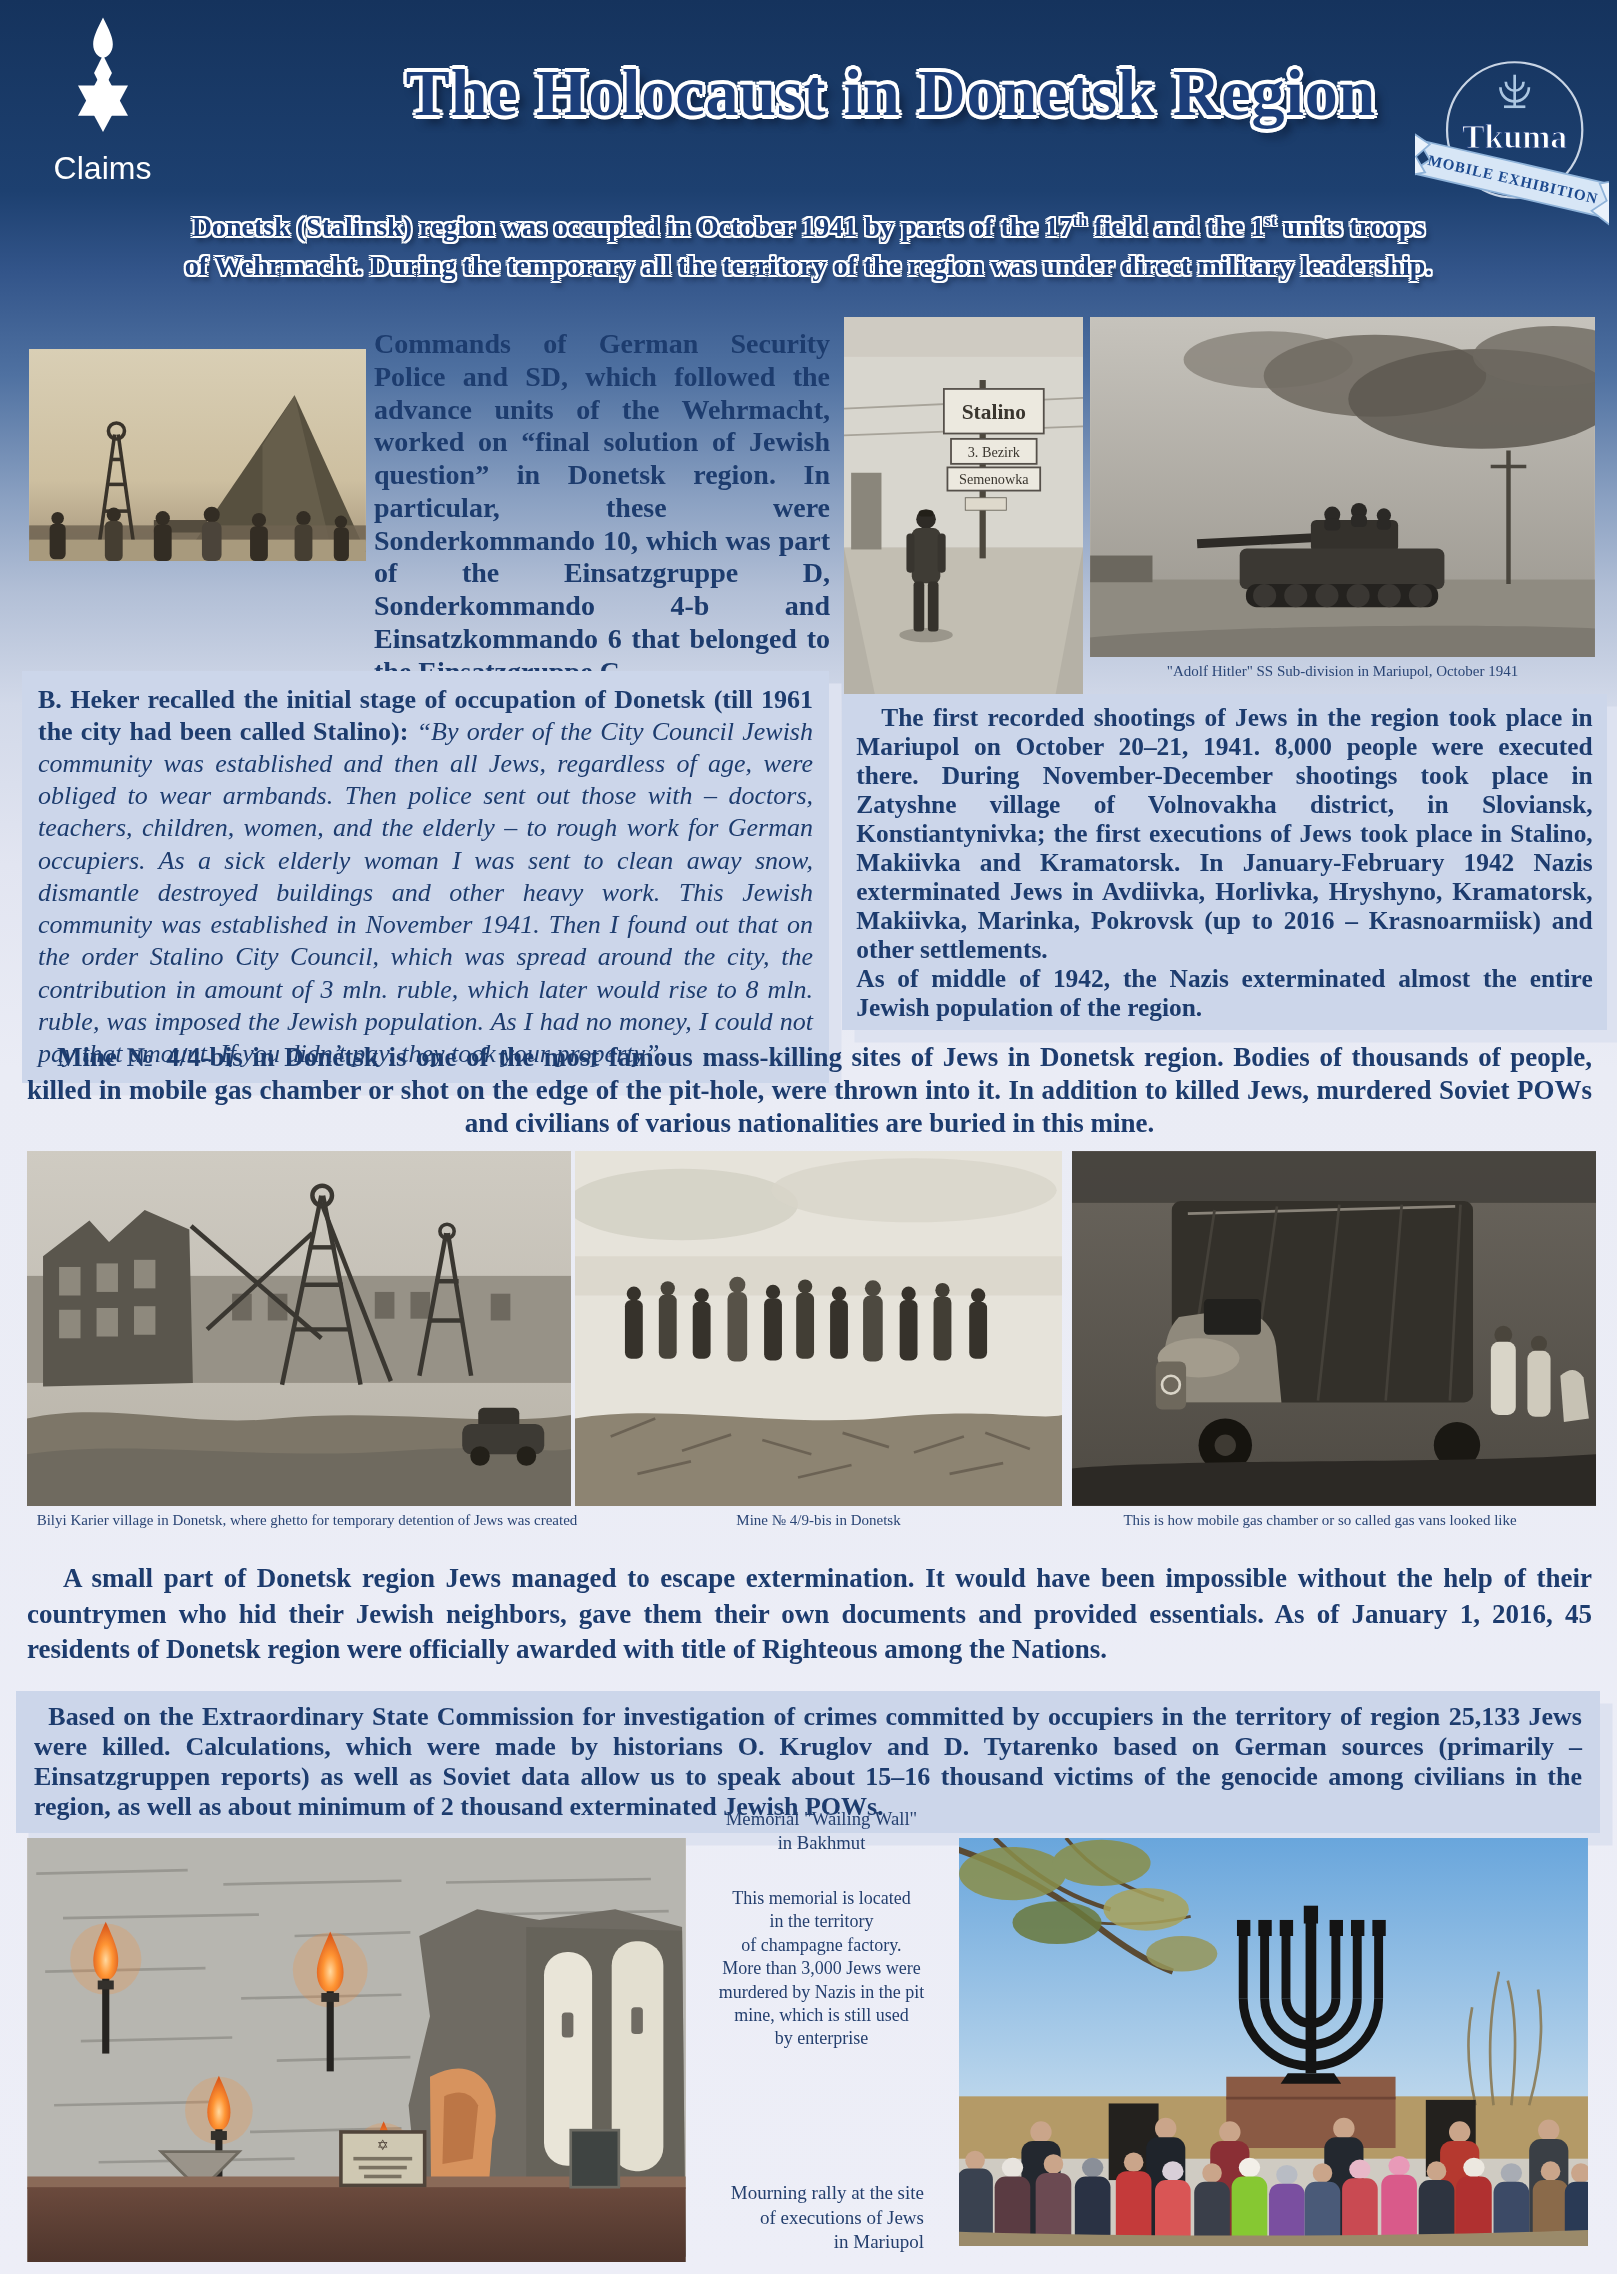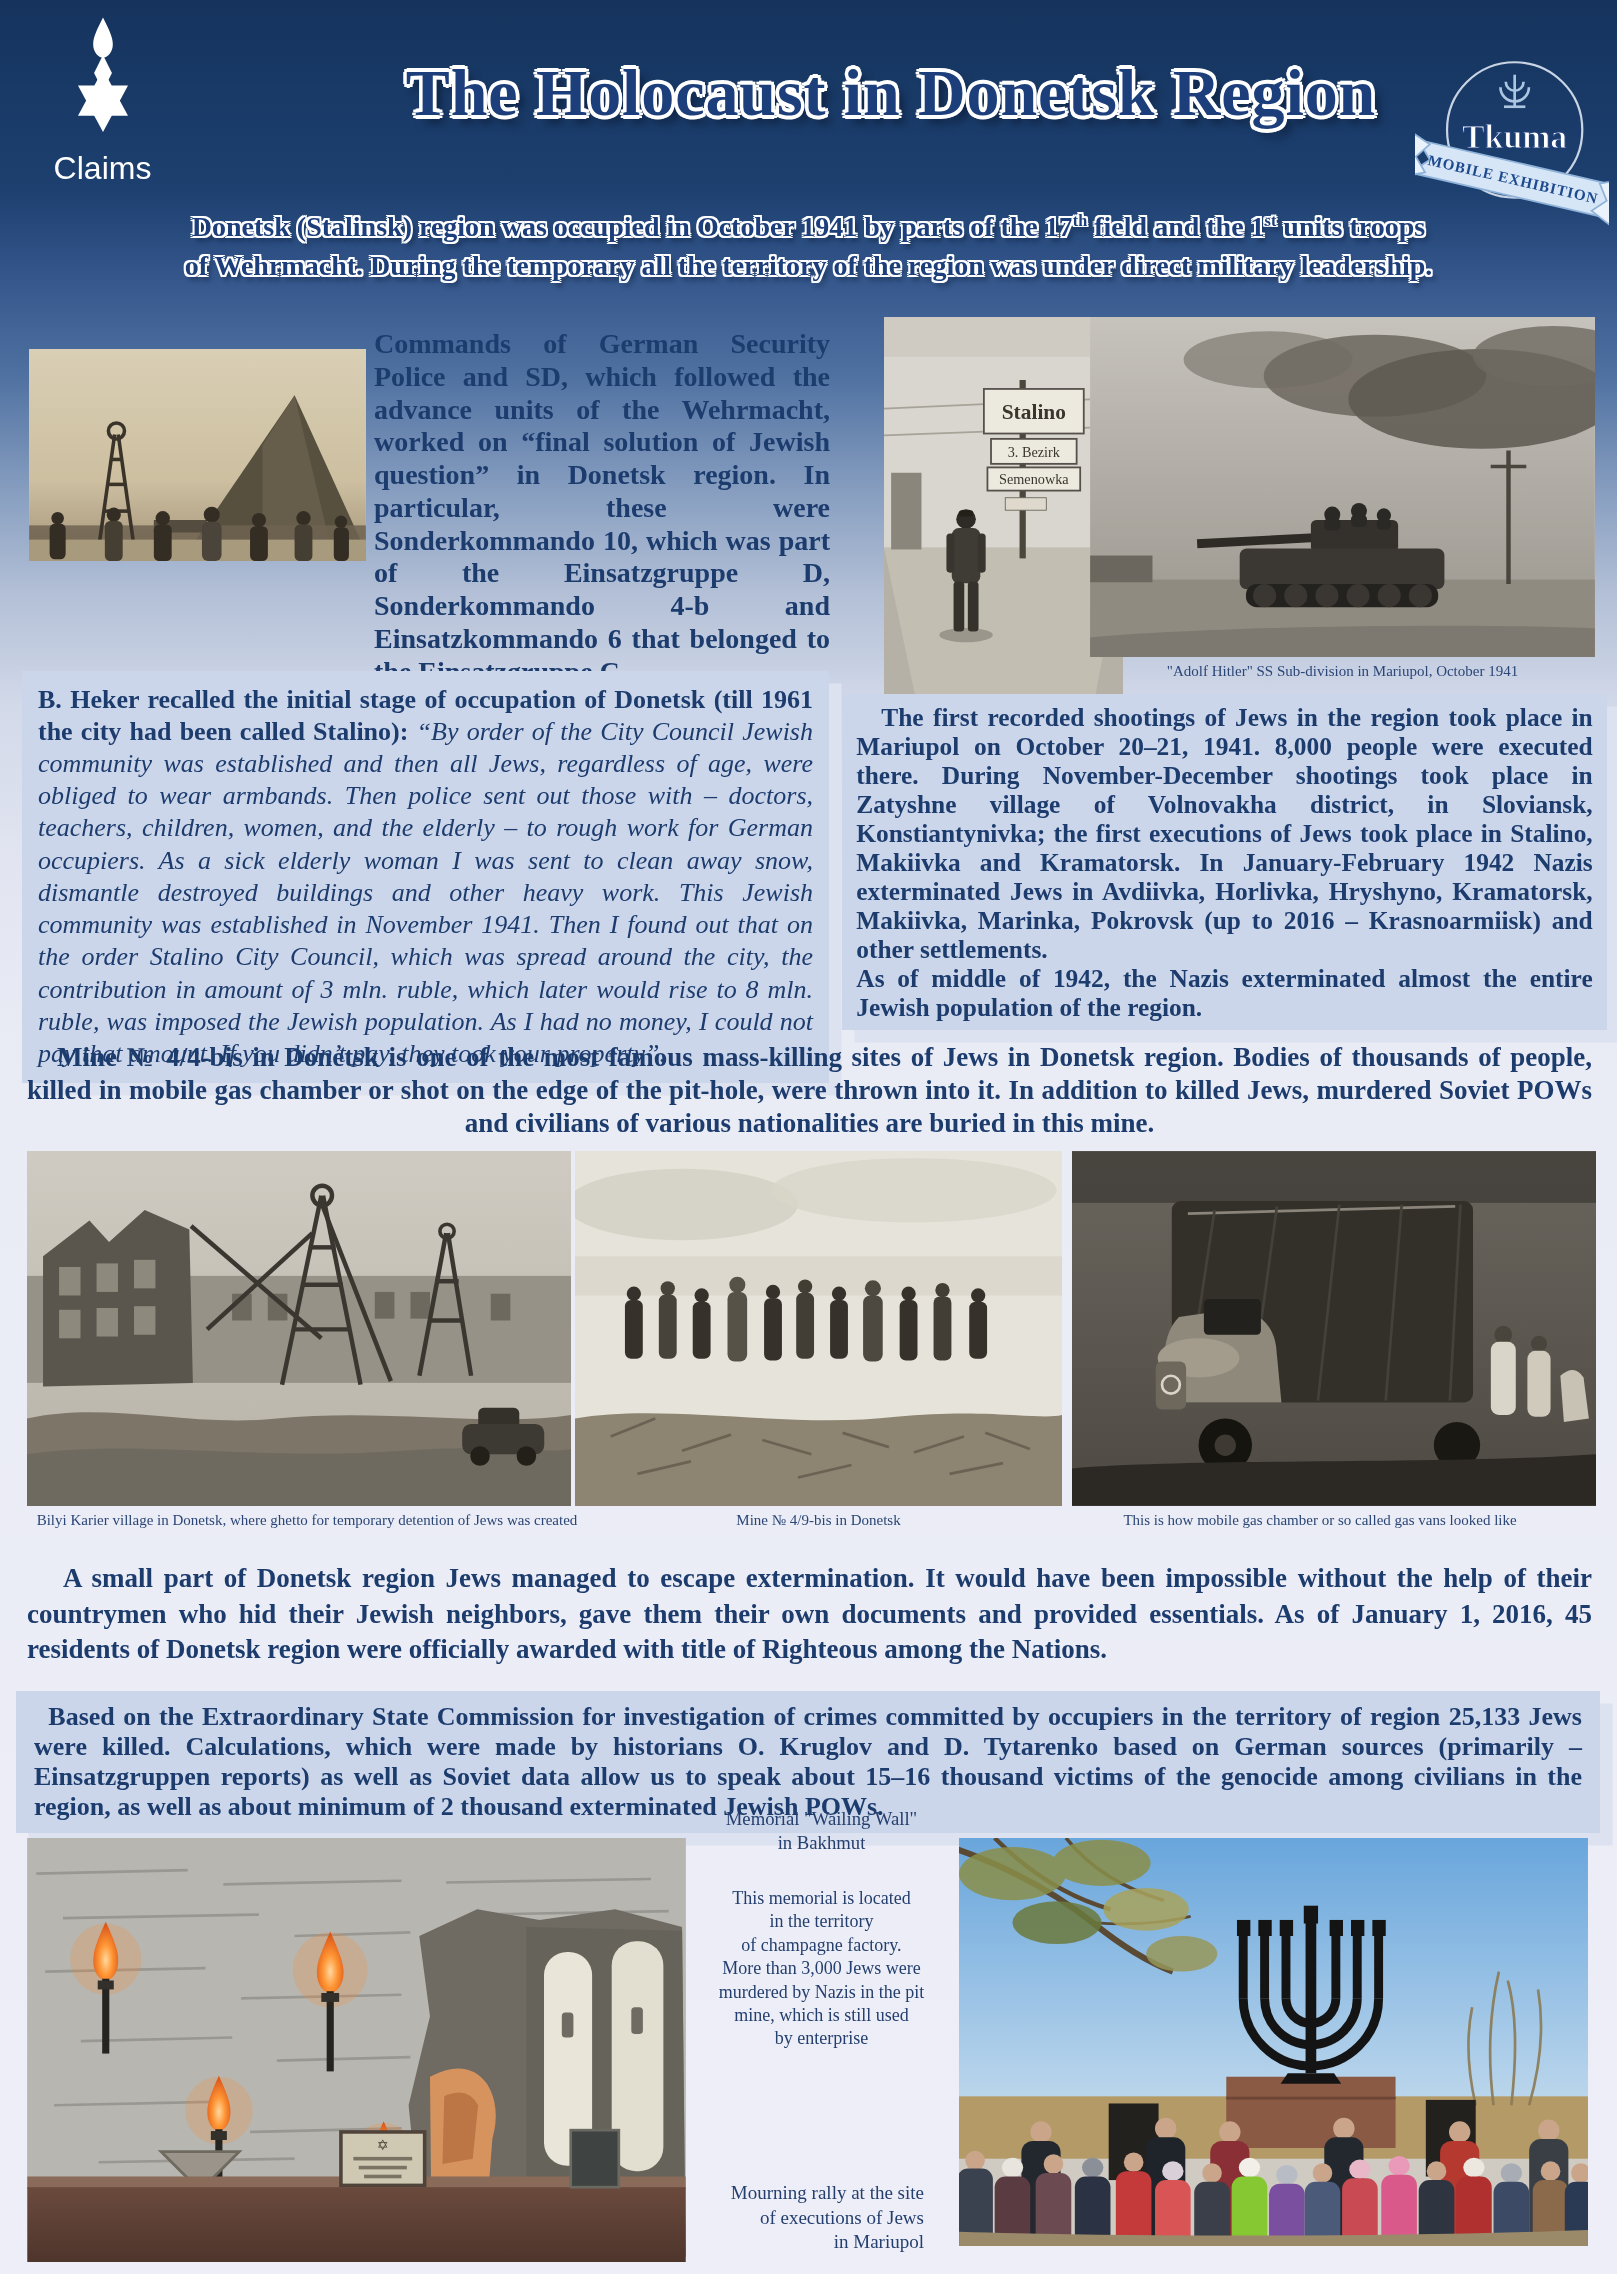--- a/index.html
+++ b/index.html
@@ -113,21 +113,21 @@
           <rect x="298" y="197" width="20" height="41" rx="6" fill="#453e32"></rect>
         <circle cx="350" cy="194" r="7"></circle>
           <rect x="342" y="200" width="17" height="38" rx="6"></rect>
       </g>
     </svg>
   </div>
 
   <div class="abs body-text" style="left:374px;top:328px;width:456px;font-size:28px;line-height:1.17;">Commands of German Security Police and SD, which followed the advance units of the Wehrmacht, worked on “final solution of Jewish question” in Donetsk region. In particular, these were Sonderkommando 10, which was part of the Einsatzgruppe D, Sonderkommando 4-b and Einsatzkommando 6 that belonged to the Einsatzgruppe C.</div>
 
   <div class="abs" style="left:844px;top:317px;width:239px;">
-    <div class="photo" style="width:239px;height:423px;margin-left:40px;">
+    <div class="photo" style="width:239px;height:423px;">
       <svg viewBox="0 0 268 385">
         <rect width="268" height="385" fill="#d8d6ce"></rect>
         <g stroke="#a7a399" stroke-width="2">
             <line x1="0" y1="58" x2="268" y2="46"></line>
             <line x1="0" y1="88" x2="268" y2="78"></line>
           </g>
         <rect x="0" y="214" width="268" height="171" fill="#b5b1a6"></rect>
         <path d="M0,214 L268,214 L236,385 L36,385 Z" fill="#c2beb2"></path>
         <rect x="8" y="130" width="34" height="86" fill="#8a867b"></rect>
         <rect x="152" y="26" width="7" height="200" fill="#4c473d"></rect>

